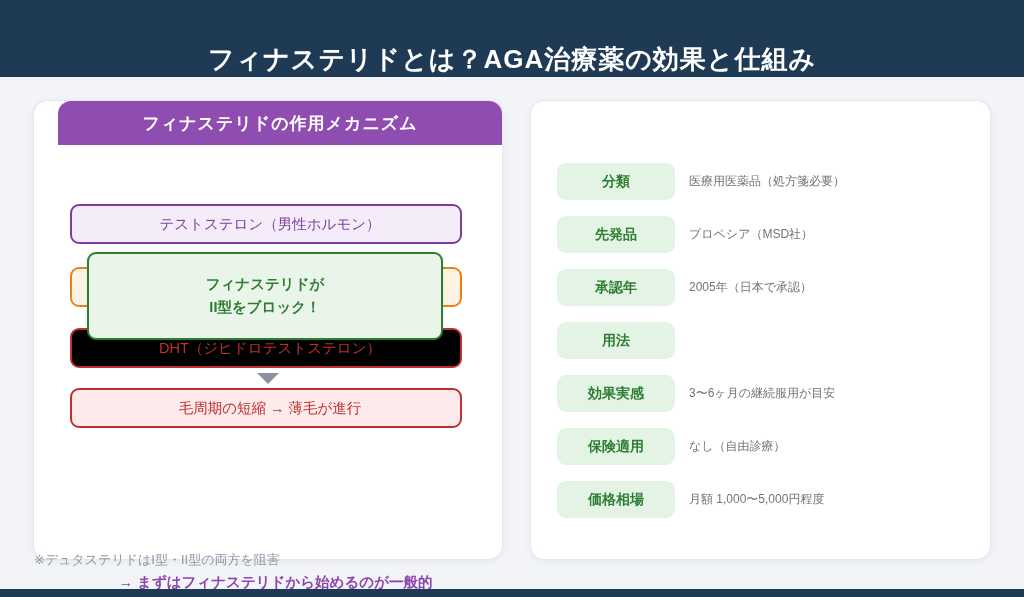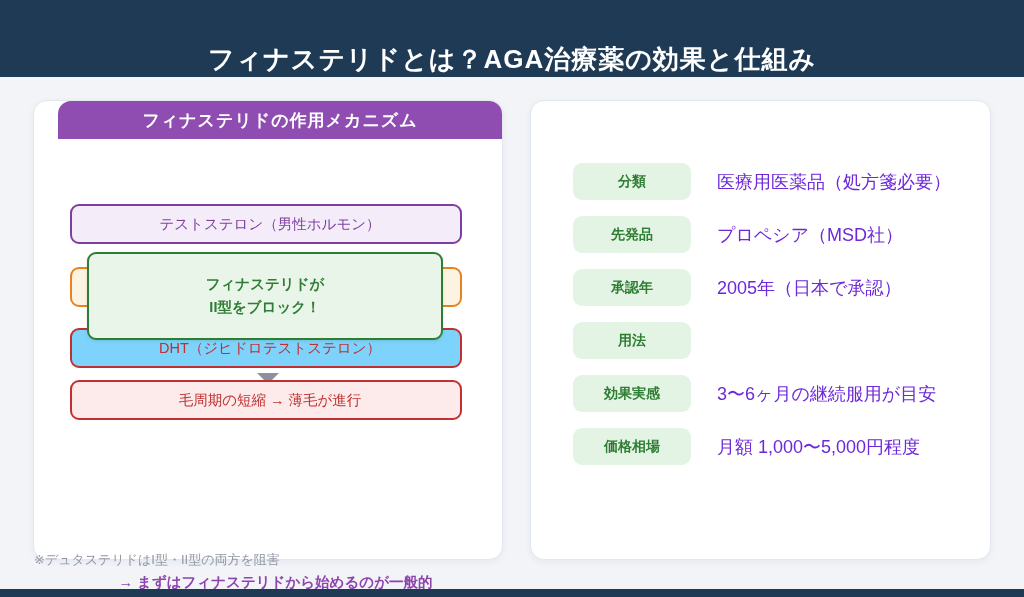--- a/index.html
+++ b/index.html
@@ -23,40 +23,40 @@
     background: #1f3a54;
   }
   .card {
     position: absolute; top: 100px; height: 460px;
     background: #ffffff; border: 1px solid #e3e7ef; border-radius: 14px;
     box-shadow: 0 2px 6px rgba(30,50,80,0.06);
   }
   .card-left  { left: 33px;  width: 470px; }
   .card-right { left: 530px; width: 461px; }
   .card-header {
-    height: 38px; border-radius: 13px 13px 0 0;
+    height: 44px; border-radius: 13px 13px 0 0;
     display: flex; align-items: center; justify-content: center;
     color: #ffffff; font-size: 17px; font-weight: bold; letter-spacing: 1px; margin-left: 24px;
   }
   .card-header.purple { background: #8f4db1; }
   .card-header.green  { background: #2f7d33; }
 
   
   .flow { position: absolute; left: 0; top: 41px; right: 0; bottom: 0; }
   .fbox {
     position: absolute; left: 36px; width: 392px; height: 40px;
     border-radius: 9px; border: 2px solid;
     display: flex; align-items: center; justify-content: center;
     font-size: 14.5px;
     padding-left: 8px;
   }
   .box-testosterone { top: 62px;  background: #f4edf9; border-color: #7d3ea0; color: #7d3ea0; }
   .box-enzyme       { top: 125px; background: #fdf3e2; border-color: #e8821e; color: #b35b00; }
-  .box-dht          { top: 186px; background: #7dd3fc; border-color: #c13030; color: #c13030; }
-  .box-result       { top: 238px; background: #fdeaea; border-color: #c13030; color: #c13030; }
+  .box-dht          { top: 186px; background: #000000; border-color: #c13030; color: #c13030; }
+  .box-result       { top: 246px; background: #fdeaea; border-color: #c13030; color: #c13030; }
   .box-block {
     position: absolute; left: 53px; top: 110px; width: 356px; height: 88px;
     background: #eaf5ea; border: 2.5px solid #2f7d33; border-radius: 9px;
     color: #2f7d33; font-weight: bold; font-size: 14.5px;
     display: flex; flex-direction: column; align-items: center; justify-content: center;
     line-height: 1.6;
     box-shadow: 0 1px 3px rgba(30,80,40,0.15);
     z-index: 2;
   }
   .arrow-down {
@@ -73,30 +73,30 @@
   .note-gray {
     position: absolute; left: 0; right: 0; top: 409px;
     text-align: left; color: #9097a3; font-size: 13px;
   }
   .note-purple {
     position: absolute; left: 15px; right: 0; top: 431px;
     text-align: center; color: #8e44ad; font-size: 14.5px; font-weight: bold;
   }
 
   
-  .rows { position: absolute; left: 16px; top: 41px; right: 0; padding: 21px 26px 0 26px; }
+  .rows { position: absolute; left: 0; top: 41px; right: 0; padding: 21px 26px 0 26px; }
   .irow { display: flex; align-items: center; height: 37px; margin-bottom: 16px; }
   .chip {
     width: 118px; height: 37px; border-radius: 9px; background: #e3f4e4;
     color: #2f7d33; font-weight: bold; font-size: 14px;
     display: flex; align-items: center; justify-content: center;
     flex: 0 0 118px;
   }
   .val {
-    margin-left: 26px; color: #6d28d9; font-size: 18px;
+    margin-left: 14px; color: #737373; font-size: 12px;
   }
 </style>
 </head>
 <body>
 
 <div>
 
   <header class="topbar">
     <h1>フィナステリドとは？AGA治療薬の効果と仕組み</h1>
   </header>
@@ -143,20 +143,24 @@
         <div class="val">2005年（日本で承認）</div>
       </div>
       <div class="irow">
         <div class="chip">用法</div>
       </div>
       <div class="irow">
         <div class="chip">効果実感</div>
         <div class="val">3〜6ヶ月の継続服用が目安</div>
       </div>
       <div class="irow">
+        <div class="chip">保険適用</div>
+        <div class="val">なし（自由診療）</div>
+      </div>
+      <div class="irow">
         <div class="chip">価格相場</div>
         <div class="val">月額 1,000〜5,000円程度</div>
       </div>
 
     </div>
   </section>
 
   <footer class="bottombar"></footer>
 
 </div>

